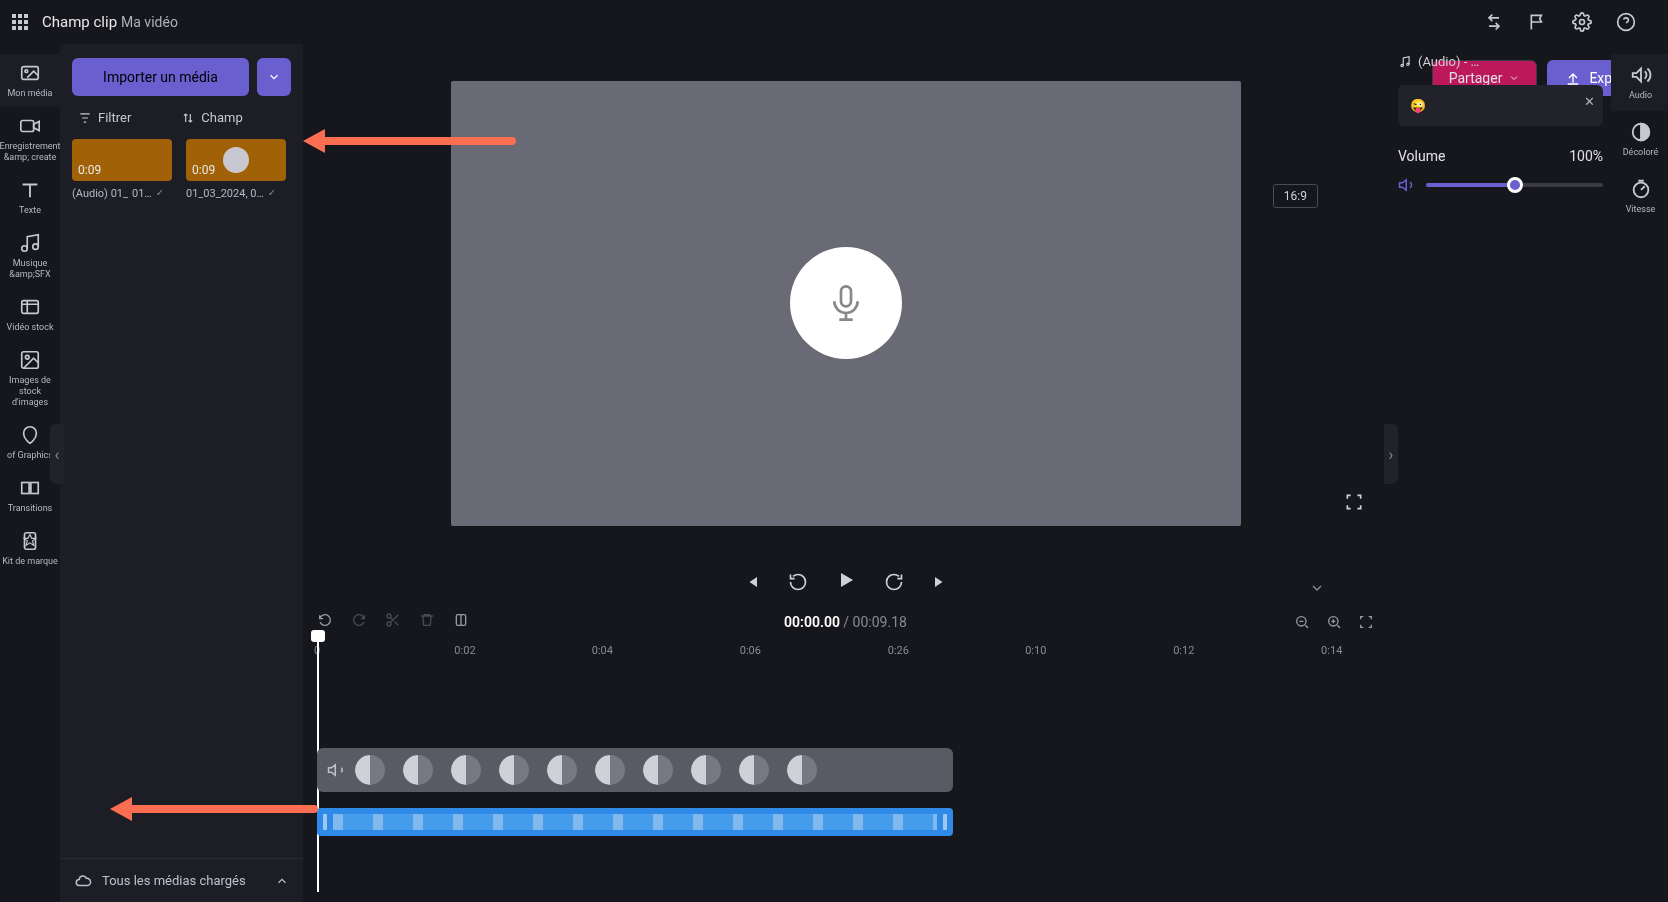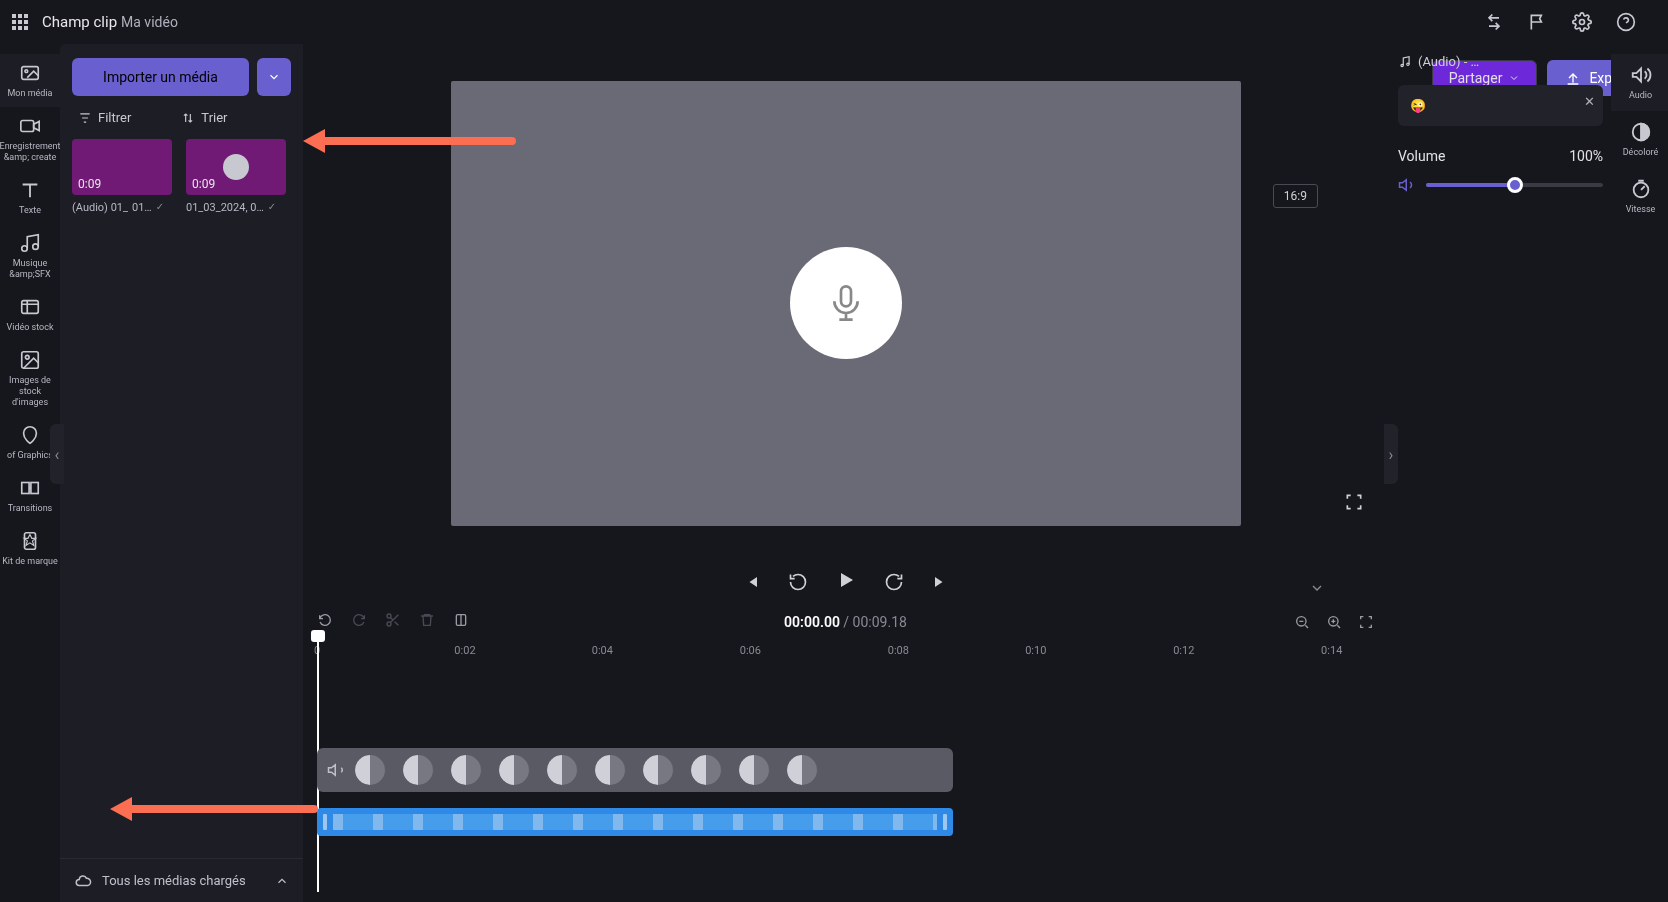--- a/index.html
+++ b/index.html
@@ -23,36 +23,36 @@
 
 
 .media-panel { position:absolute; left:60px; top:44px; width:243px; bottom:0; background:#1d1d26; border-radius:6px 0 0 0; }
 .import-row { display:flex; gap:8px; padding:14px 12px 8px; }
 .import-btn { flex:1; height:38px; background:#6a5fcf; color:#000000; border:none; border-radius:6px; font-size:14px; cursor:pointer; }
 .import-dd { width:34px; height:38px; background:#6a5fcf; border-radius:6px; display:flex; align-items:center; justify-content:center; cursor:pointer; }
 .filter-row { display:flex; gap:50px; padding:6px 18px 10px; }
 .filter-row .ft { display:flex; align-items:center; gap:6px; font-size:13px; color:#c8c8d0; cursor:pointer; }
 .thumbs { display:flex; gap:14px; padding:4px 12px; }
 .thumb { width:100px; }
-.thumb-img { width:100px; height:56px; background:#701a75; border-radius:4px; position:relative; overflow:hidden; }
+.thumb-img { width:100px; height:42px; background:#a16207; border-radius:4px; position:relative; overflow:hidden; }
 .thumb-img.audio { display:flex; align-items:center; justify-content:center; }
 .thumb-img.audio::before { content:''; width:26px; height:26px; border-radius:50%; background:#c8c8d0; }
 .thumb-dur { position:absolute; left:6px; bottom:4px; font-size:12px; color:#e8e8ea; }
 .thumb-name { font-size:11px; color:#b8b8c4; margin-top:6px; white-space:nowrap; overflow:hidden; text-overflow:ellipsis; display:flex; align-items:flex-start; gap:4px; }
 .thumb-name .chk { color:#8a8a96; font-size:10px; }
 .media-footer { position:absolute; bottom:0; left:0; right:0; height:44px; border-top:1px solid #2a2a33; display:flex; align-items:center; padding:0 14px; gap:10px; font-size:13px; color:#c0c0cc; }
 
 
 .center { position:absolute; left:303px; top:44px; right:280px; bottom:0; }
 .preview-area { height:518px; position:relative; display:flex; align-items:center; justify-content:center; }
 .preview-canvas { width:790px; height:445px; background:#6a6a76; border-radius:2px; position:relative; display:flex; align-items:center; justify-content:center; }
 .mic-circle { width:112px; height:112px; border-radius:50%; background:#fff; display:flex; align-items:center; justify-content:center; }
 .ratio-badge { position:absolute; right:70px; top:140px; border:1px solid #4a4a54; color:#d0d0d8; font-size:12px; padding:4px 10px; border-radius:3px; }
 .share-row { position:absolute; top:60px; right:8px; display:flex; gap:10px; }
-.share-btn { height:36px; padding:0 16px; background:#6d28d9; border:1px solid #3a3a44; color:#e0e0e6; border-radius:6px; font-size:14px; display:flex; align-items:center; gap:6px; cursor:pointer;margin-left:36px; }
+.share-btn { height:36px; padding:0 16px; background:#be185d; border:1px solid #3a3a44; color:#e0e0e6; border-radius:6px; font-size:14px; display:flex; align-items:center; gap:6px; cursor:pointer;margin-left:36px; }
 .export-btn { height:36px; padding:0 18px; background:#6a5fcf; border:none; color:#fff; border-radius:6px; font-size:14px; display:flex; align-items:center; gap:8px; cursor:pointer; }
 .playback-row { display:flex; align-items:center; justify-content:center; gap:26px; margin-top:0; height:40px; }
 .playback-row svg { width:20px; height:20px; color:#d0d0d8; cursor:pointer; }
 .playback-row .play svg{ width:24px; height:24px; }
 .fullscreen-icon { position:absolute; right:24px; bottom:46px; }
 
 
 .timeline { position:absolute; left:0; right:0; bottom:0; top:562px; }
 .tl-toolbar { height:32px; display:flex; align-items:center; padding:0 14px; gap:18px; }
 .tl-toolbar svg { width:16px; height:16px; color:#9a9aa4; cursor:pointer; }
@@ -218,21 +218,21 @@
     <div class="ft">
       <svg width="14" height="14" viewBox="0 0 24 24" fill="none" stroke="currentColor" stroke-width="2">
           <path d="M4 5h16M7 12h10M10 19h4"></path>
         </svg>
       <span>Filtrer</span>
     </div>
     <div class="ft">
       <svg width="14" height="14" viewBox="0 0 24 24" fill="none" stroke="currentColor" stroke-width="2">
           <path d="M8 5v14M8 5l-3 3M8 5l3 3M16 19V5M16 19l3-3M16 19l-3-3"></path>
         </svg>
-      <span>Trier</span>
+      <span>Champ</span>
     </div>
   </div>
   <div class="thumbs">
     <div class="thumb">
       <div class="thumb-img">
           <div class="thumb-dur">0:09</div>
         </div>
       <div class="thumb-name">
           <span>(Audio) 01_</span>
           <span>01…</span>
@@ -336,21 +336,21 @@
         <svg viewBox="0 0 24 24" fill="none" stroke="currentColor" stroke-width="2">
             <path d="M8 4H4v4M4 16v4h4M16 20h4v-4M20 8V4h-4"></path>
           </svg>
       </div>
     </div>
     <div class="tl-ruler">
       <span class="tick" style="left:0%">0</span>
       <span class="tick" style="left:14%">0:02</span>
       <span class="tick" style="left:27%">0:04</span>
       <span class="tick" style="left:41%">0:06</span>
-      <span class="tick" style="left:55%">0:08</span>
+      <span class="tick" style="left:55%">0:26</span>
       <span class="tick" style="left:68%">0:10</span>
       <span class="tick" style="left:82%">0:12</span>
       <span class="tick" style="left:96%">0:14</span>
     </div>
     <div class="playhead"></div>
     <div class="tracks">
       <div class="track video">
         <svg class="vicon" viewBox="0 0 24 24" fill="none" stroke="currentColor" stroke-width="2">
             <path d="M11 5L6 9H2v6h4l5 4zM19 9a4 4 0 010 6"></path>
           </svg>

